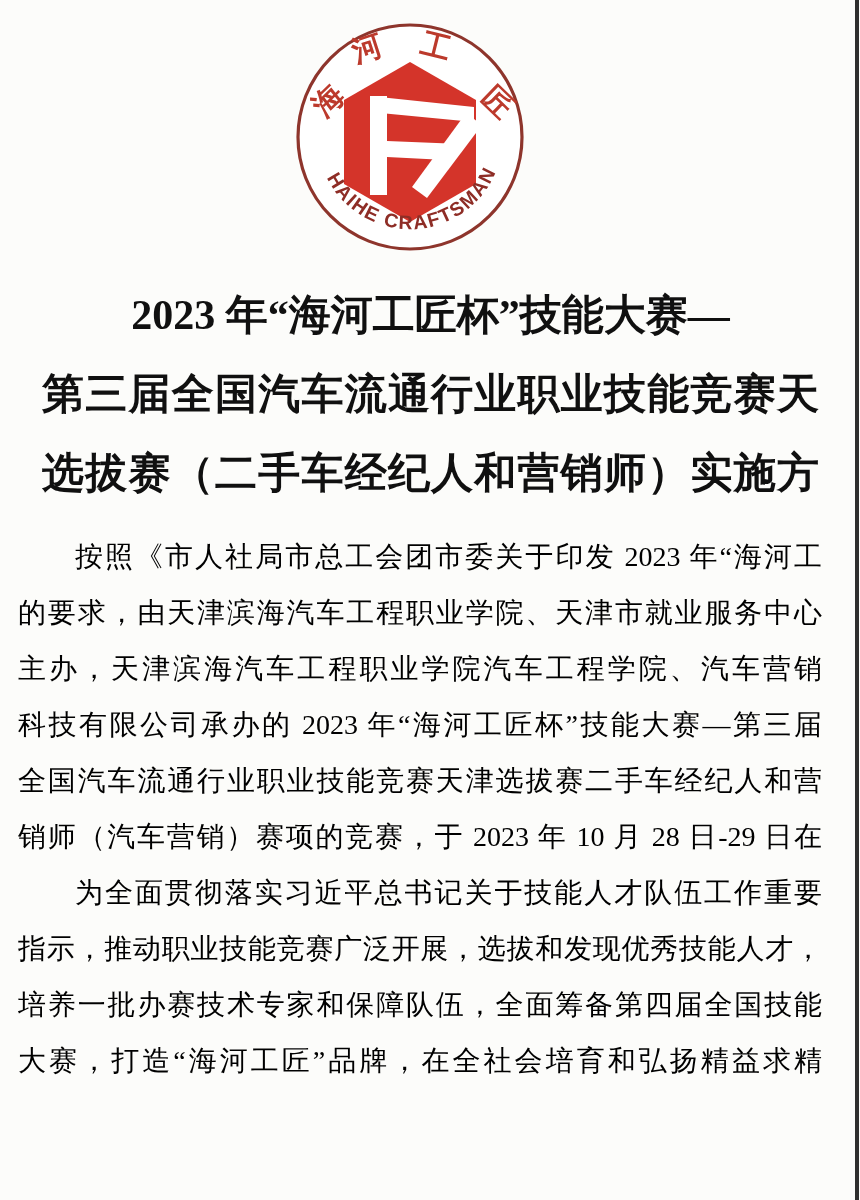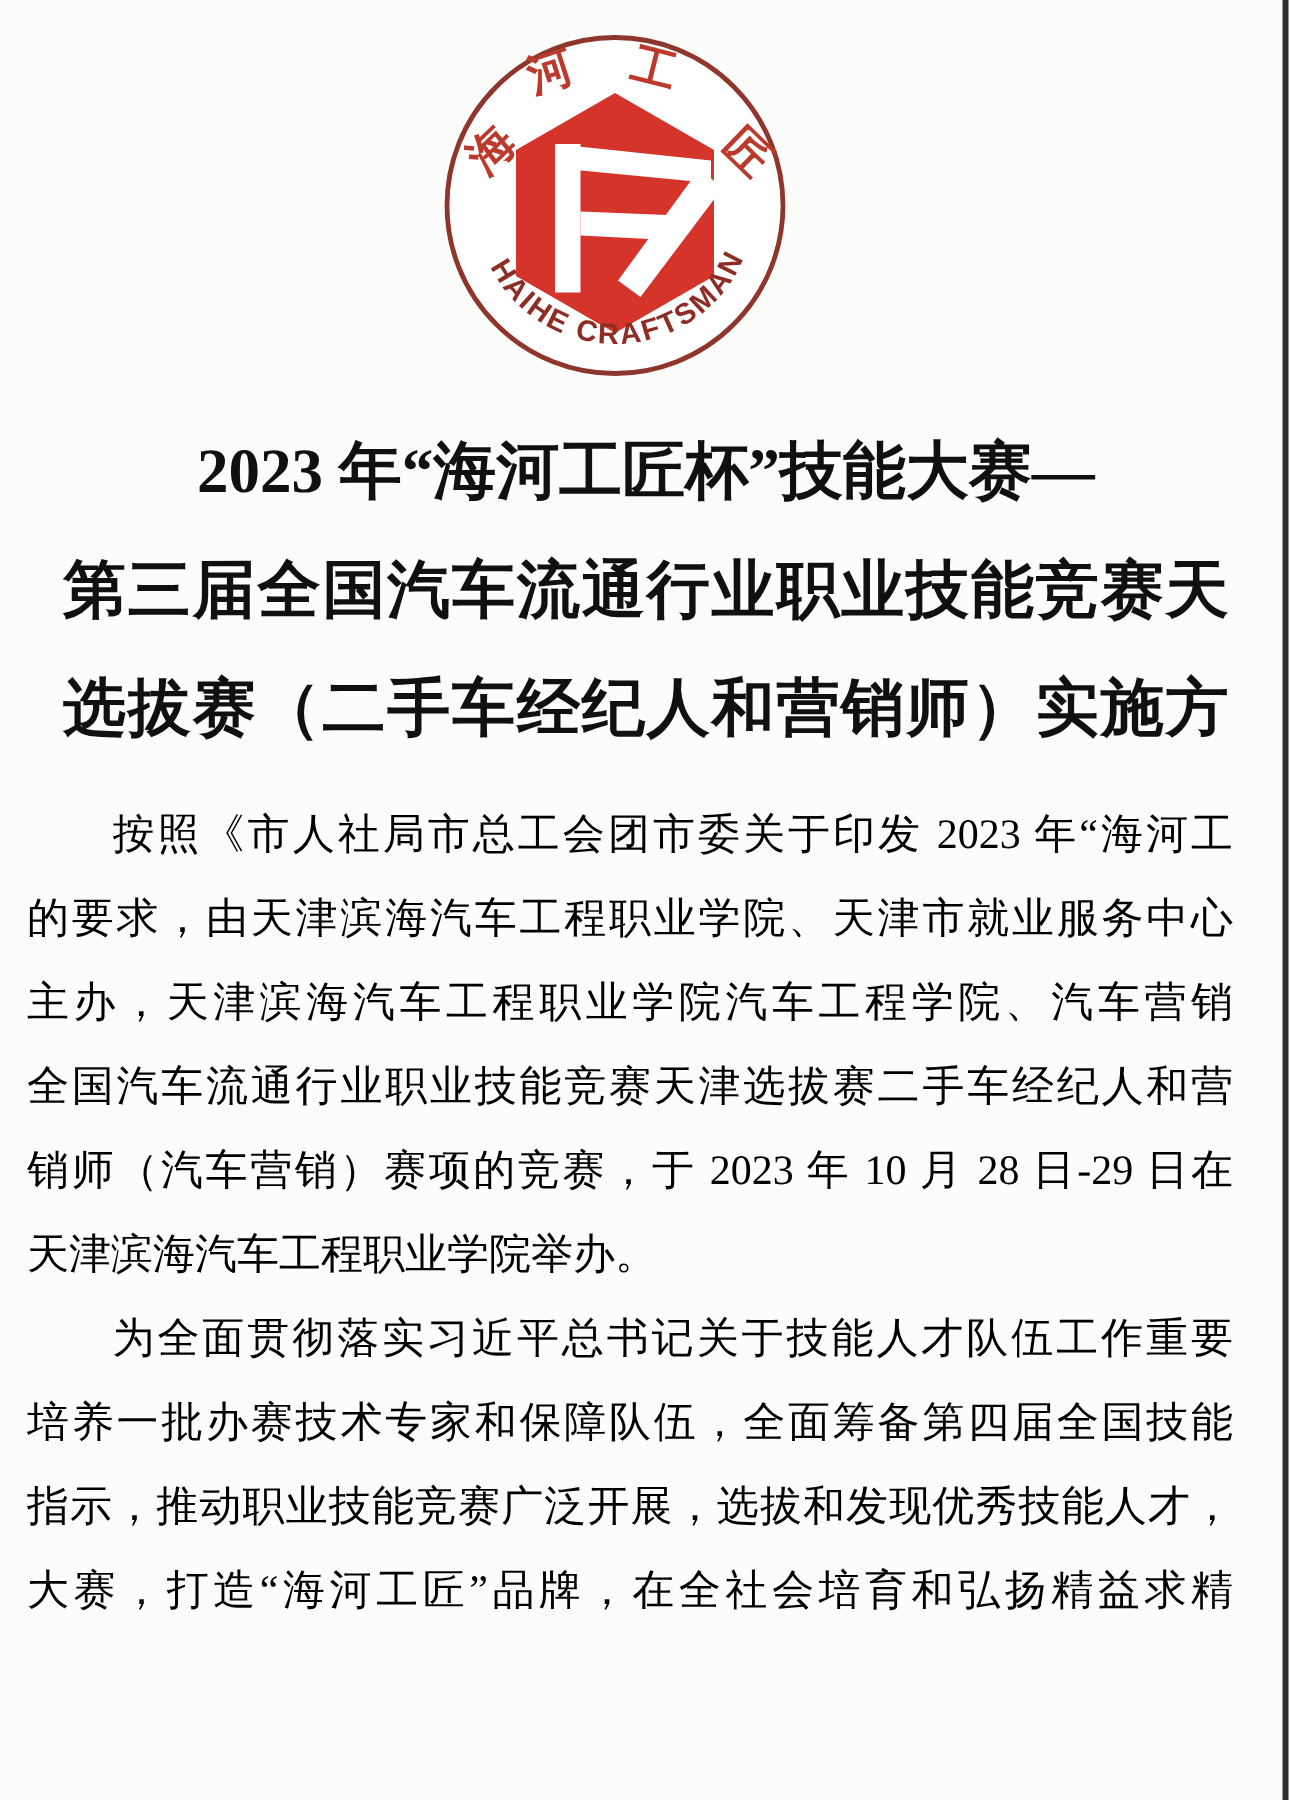--- a/index.html
+++ b/index.html
@@ -111,22 +111,22 @@
   <div class="title">
     <div class="title-line center">2023 年“海河工匠杯”技能大赛—</div>
     <div class="title-line fill">第三届全国汽车流通行业职业技能竞赛天津</div>
     <div class="title-line fill">选拔赛（二手车经纪人和营销师）实施方案</div>
   </div>
 
   <div class="body-text">
     <div class="bline indent">按照《市人社局市总工会团市委关于印发 2023 年“海河工</div>
     <div class="bline">的要求，由天津滨海汽车工程职业学院、天津市就业服务中心</div>
     <div class="bline">主办，天津滨海汽车工程职业学院汽车工程学院、汽车营销</div>
+    <div class="bline">科技有限公司承办的 2023 年“海河工匠杯”技能大赛—第三届</div>
     <div class="bline">全国汽车流通行业职业技能竞赛天津选拔赛二手车经纪人和营</div>
     <div class="bline">销师（汽车营销）赛项的竞赛，于 2023 年 10 月 28 日-29 日在</div>
-    <div class="bline end">天津滨海汽车工程职业学院举办。</div>
     <div class="bline indent">为全面贯彻落实习近平总书记关于技能人才队伍工作重要</div>
+    <div class="bline">指示，推动职业技能竞赛广泛开展，选拔和发现优秀技能人才，</div>
     <div class="bline">培养一批办赛技术专家和保障队伍，全面筹备第四届全国技能</div>
-    <div class="bline">指示，推动职业技能竞赛广泛开展，选拔和发现优秀技能人才，</div>
     <div class="bline">大赛，打造“海河工匠”品牌，在全社会培育和弘扬精益求精</div>
   </div>
 
 </div>
 
 </body></html>

